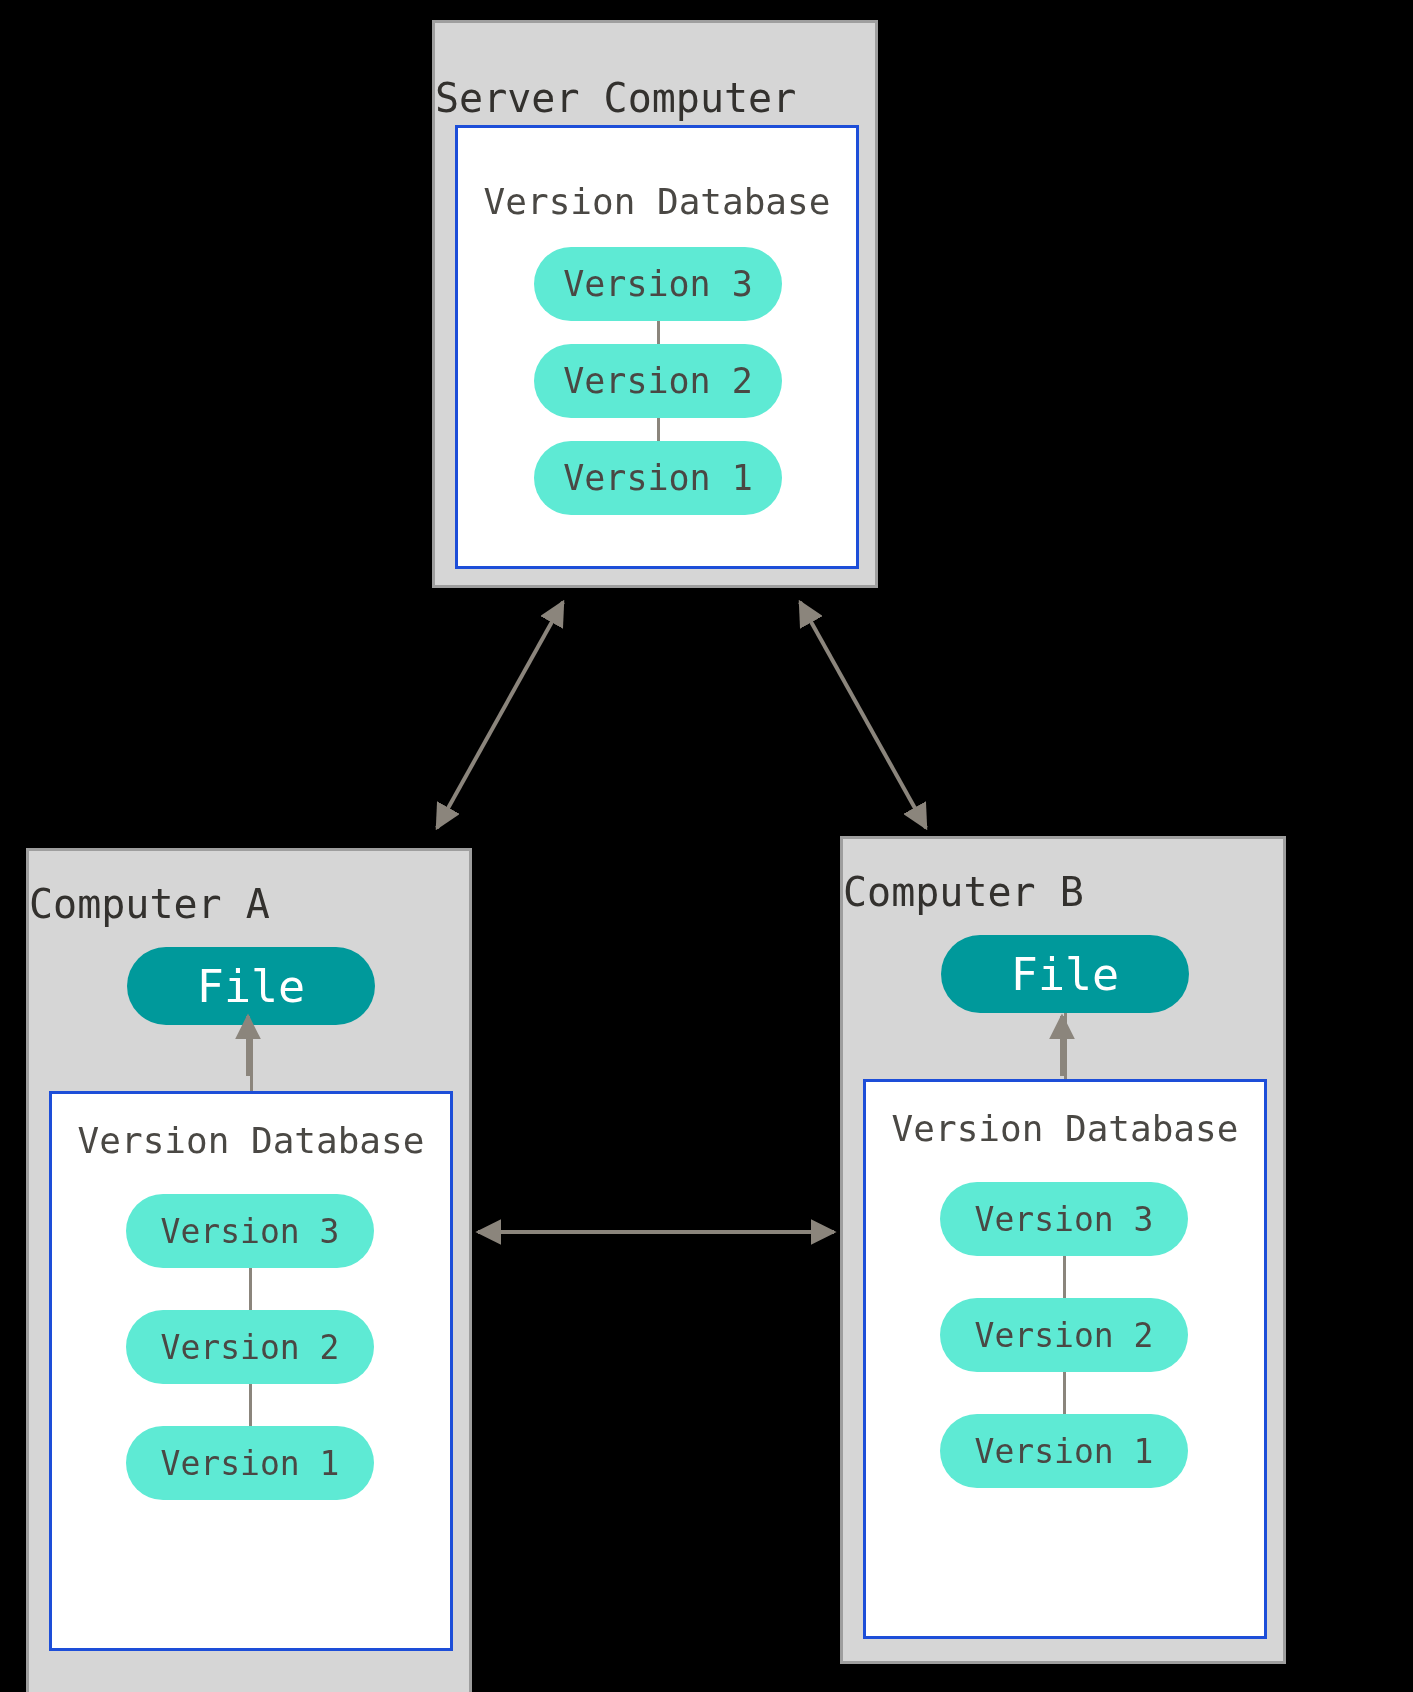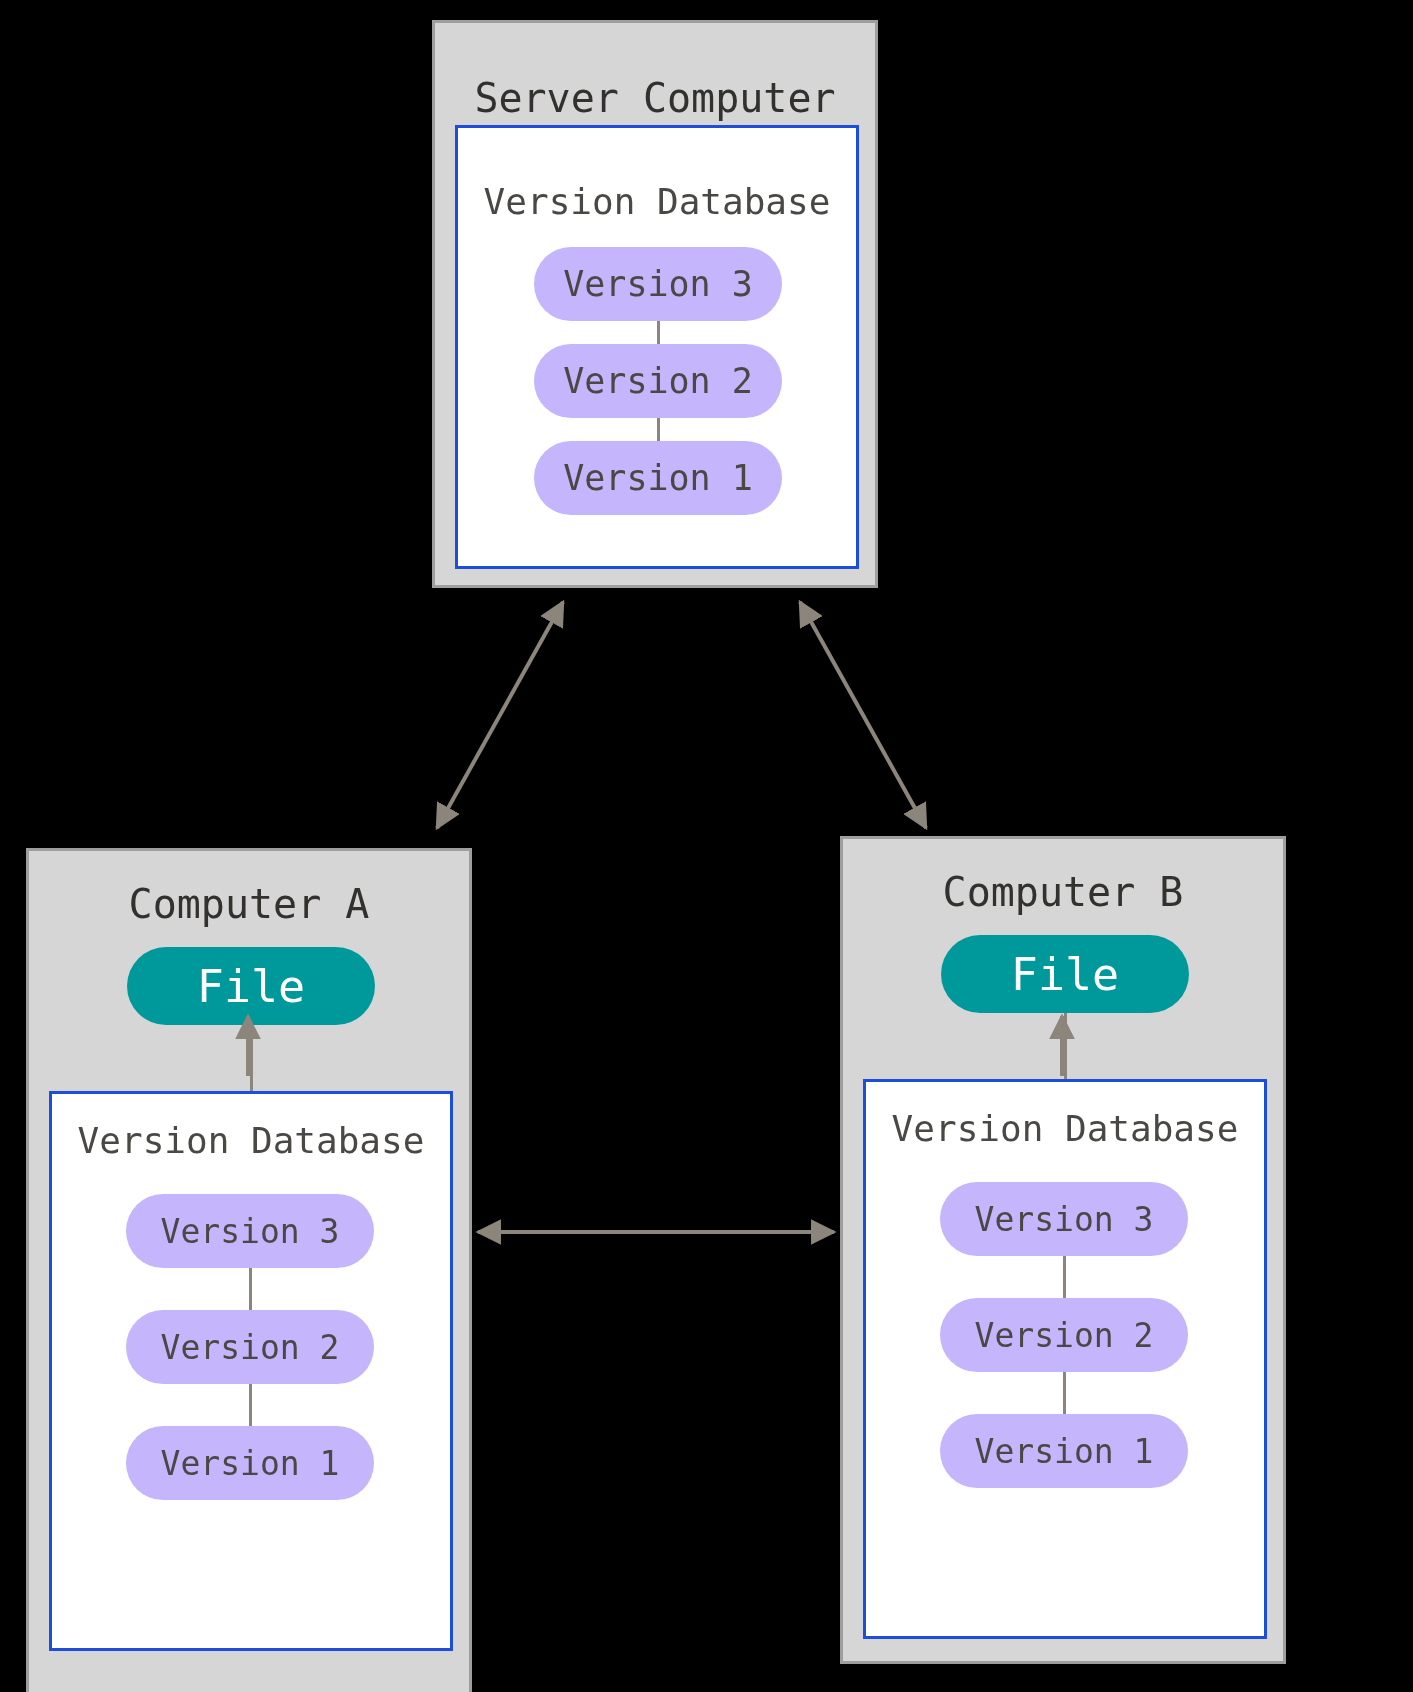--- a/index.html
+++ b/index.html
@@ -20,21 +20,21 @@
   .machine {
     position: absolute;
     background: #d6d6d6;
     border: 3px solid #9e9e9e;
     box-sizing: border-box;
   }
   .machine-title {
     position: absolute;
     left: 0;
     right: 0;
-    text-align: center;
+    text-align: left;
     color: #33312e;
     font-size: 40px;
     letter-spacing: 0px;
     white-space: nowrap;
   }
 
   
   .vdb {
     position: absolute;
     background: #ffffff;
@@ -47,21 +47,21 @@
     right: 0;
     text-align: center;
     color: #4a4844;
     font-size: 36px;
     white-space: nowrap;
   }
 
   
   .pill {
     position: absolute;
-    background: #c4b5fd;
+    background: #5eead4;
     border-radius: 999px;
     display: flex;
     align-items: center;
     justify-content: center;
     color: #4a4844;
     font-size: 33px;
     white-space: nowrap;
     box-sizing: border-box;
   }
   .pill.version-server {

